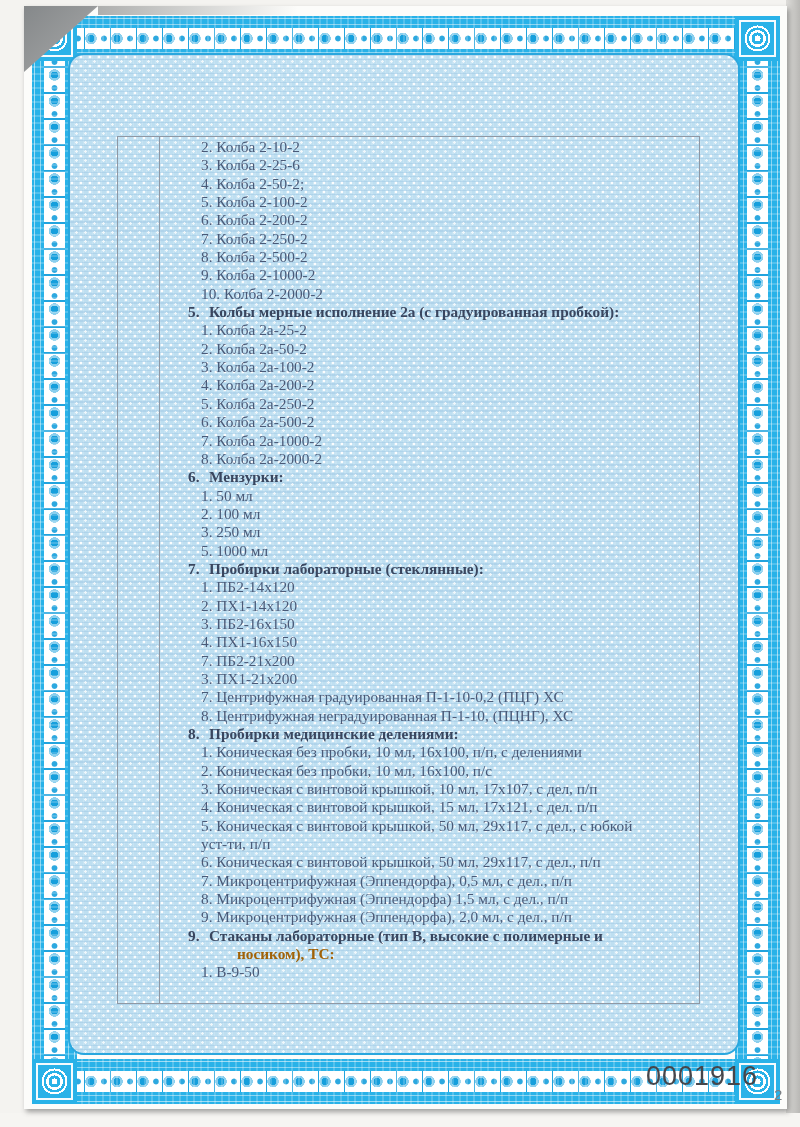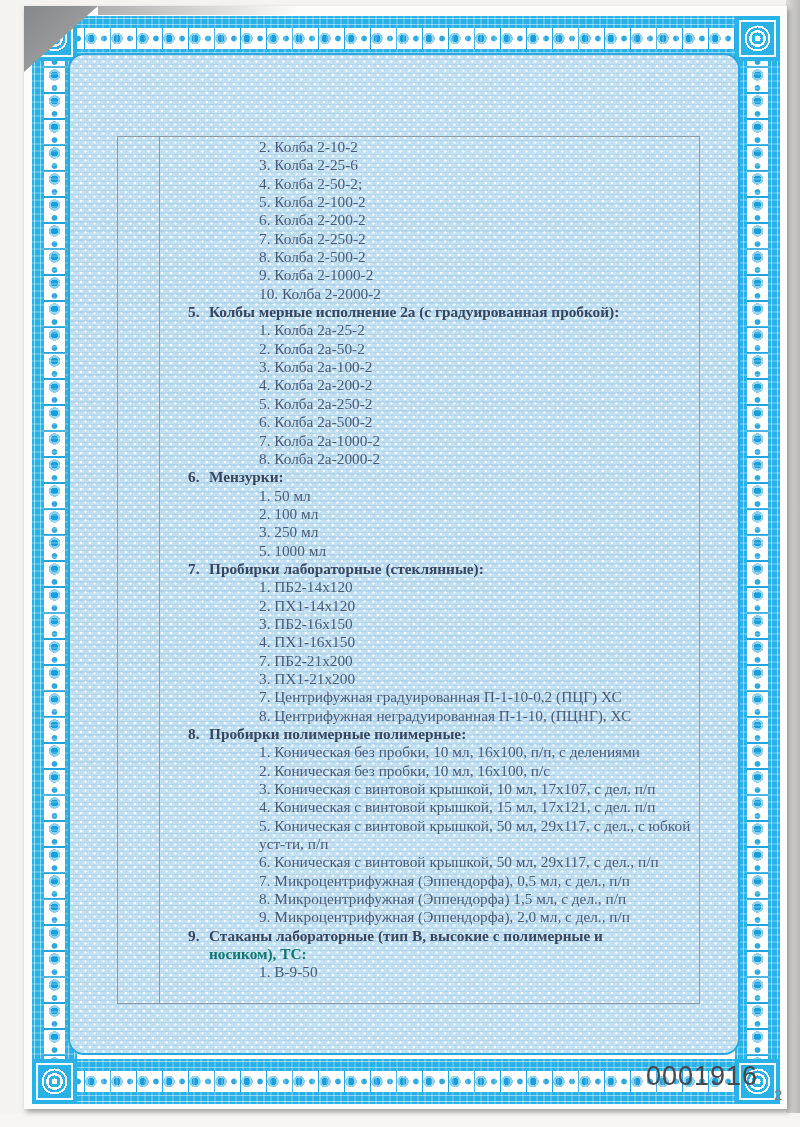--- a/index.html
+++ b/index.html
@@ -62,22 +62,22 @@
 
   
   .table{position:absolute;left:93px;top:130px;width:581px;height:866px;
     border:1px solid #8f98a4;}
   .divider{position:absolute;left:41px;top:0;width:1px;height:100%;background:#8f98a4;}
   .doc{position:absolute;left:41px;top:0;width:538px;height:100%;
     padding-top:1px;box-sizing:border-box;
     font-size:15.3px;line-height:18.35px;color:#4a5a78;}
   .h-line{display:flex;font-weight:bold;color:#39465f;}
   .h-num{width:21px;padding-left:29px;flex:none;}
-  .h-cont{padding-left:50px;font-weight:bold;color:#0f766e;}
-  .item{padding-left:100px;}
+  .h-cont{padding-left:78px;font-weight:bold;color:#a16207;}
+  .item{padding-left:42px;}
 
   
   .serial{position:absolute;left:576px;top:1006px;width:160px;
     font-family:"Liberation Sans", sans-serif;font-size:27px;letter-spacing:1px;color:#46464b;}
   .pagenum{position:absolute;left:704px;top:1031px;
     font-family:"Liberation Sans", sans-serif;font-size:15px;color:#7a7e83;}
 
   
   .fold{position:absolute;left:0;top:0;width:74px;height:66px;
     clip-path:polygon(0 0,74px 0,0 66px);
@@ -151,21 +151,21 @@
       <div class="item">2. ПХ1-14х120</div>
       <div class="item">3. ПБ2-16х150</div>
       <div class="item">4. ПХ1-16х150</div>
       <div class="item">7. ПБ2-21х200</div>
       <div class="item">3. ПХ1-21х200</div>
       <div class="item">7. Центрифужная градуированная П-1-10-0,2 (ПЦГ) ХС</div>
       <div class="item">8. Центрифужная неградуированная П-1-10, (ПЦНГ), ХС</div>
 
       <div class="h-line">
         <span class="h-num">8.</span>
-        <span>Пробирки полимерные полимерные:</span>
+        <span>Пробирки медицинские делениями:</span>
       </div>
       <div class="item">1. Коническая без пробки, 10 мл, 16х100, п/п, с делениями</div>
       <div class="item">2. Коническая без пробки, 10 мл, 16х100, п/с</div>
       <div class="item">3. Коническая с винтовой крышкой, 10 мл, 17х107, с дел, п/п</div>
       <div class="item">4. Коническая с винтовой крышкой, 15 мл, 17х121, с дел. п/п</div>
       <div class="item">5. Коническая с винтовой крышкой, 50 мл, 29х117, с дел., с юбкой</div>
       <div class="item">уст-ти, п/п</div>
       <div class="item">6. Коническая с винтовой крышкой, 50 мл, 29х117, с дел., п/п</div>
       <div class="item">7. Микроцентрифужная (Эппендорфа), 0,5 мл, с дел., п/п</div>
       <div class="item">8. Микроцентрифужная (Эппендорфа) 1,5 мл, с дел., п/п</div>

